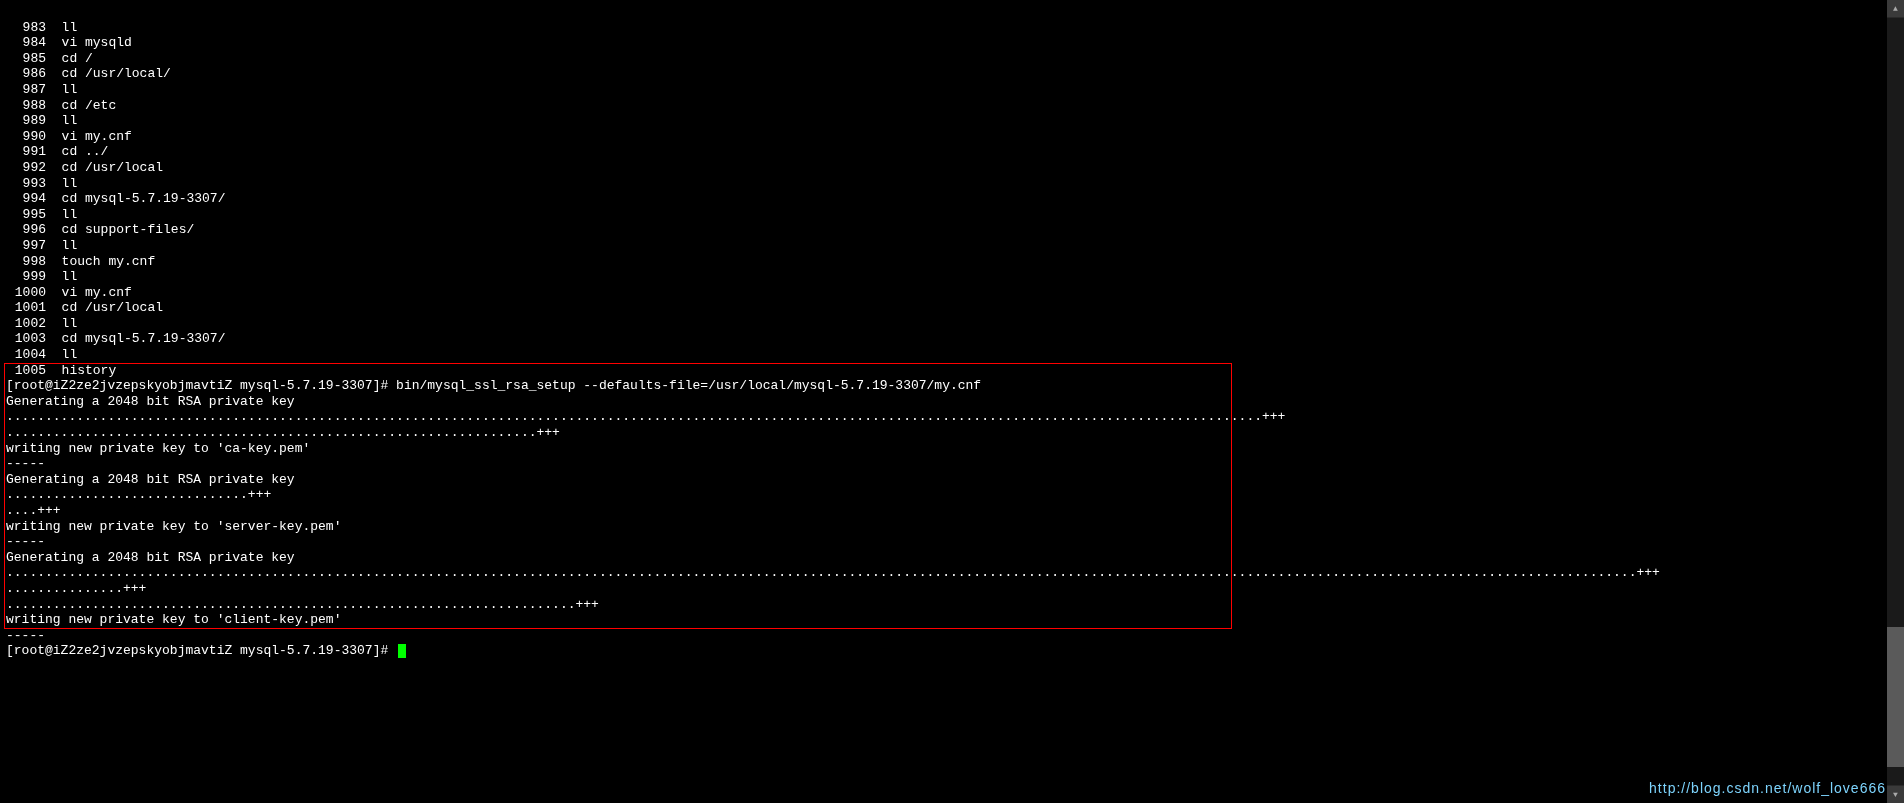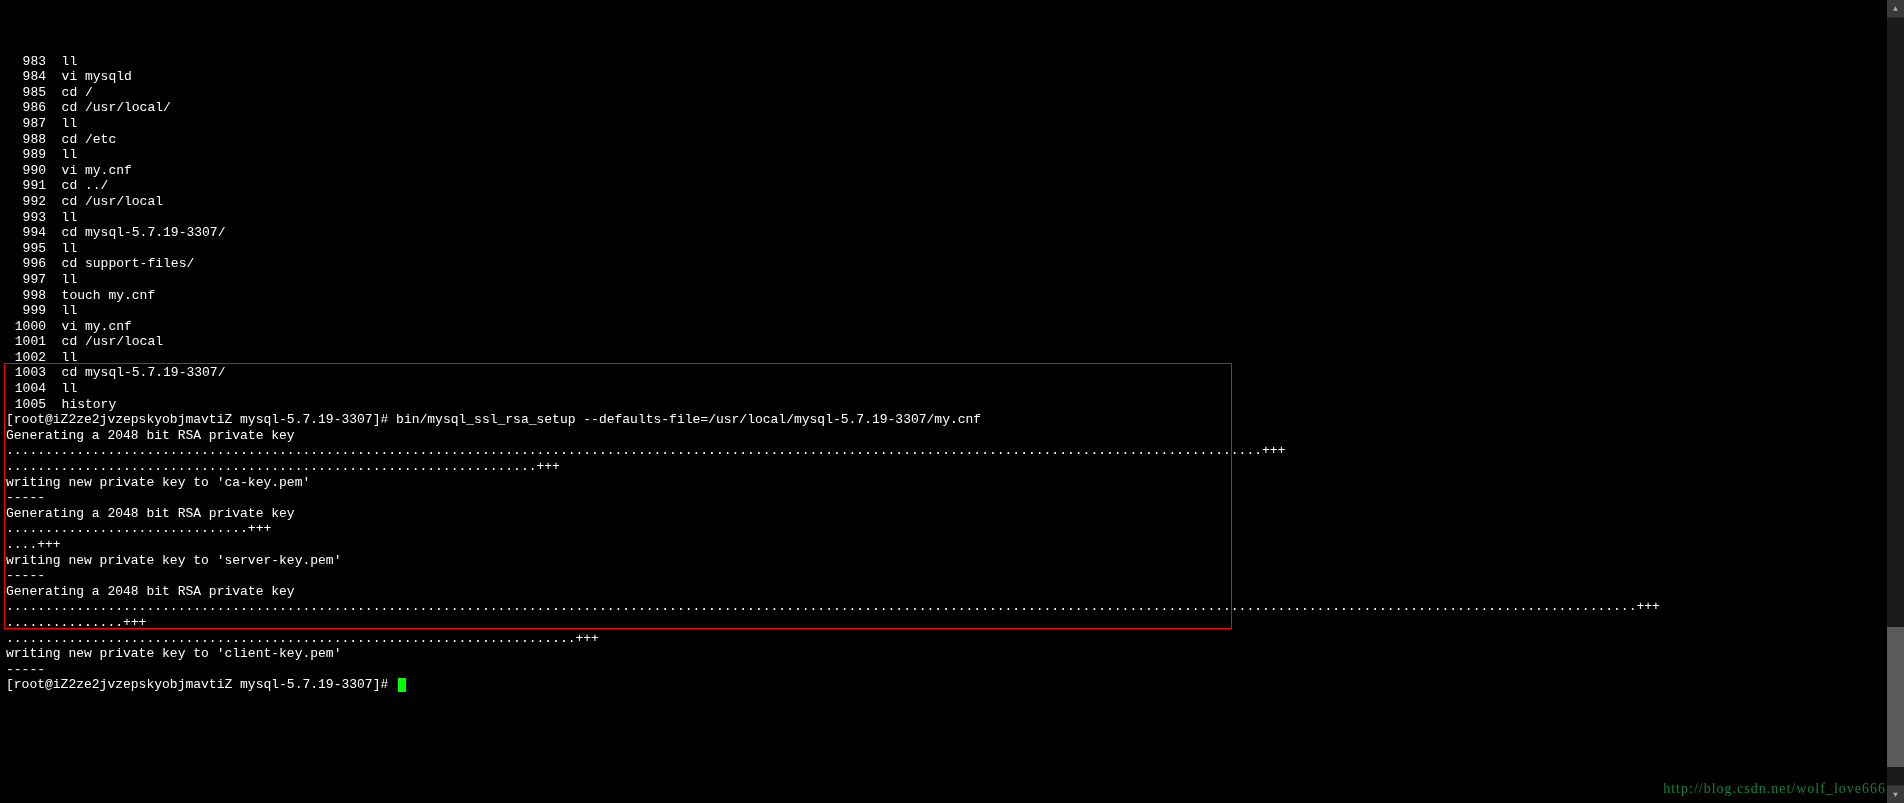--- a/index.html
+++ b/index.html
@@ -14,21 +14,20 @@
     font-size: 13px;
     line-height: 15.6px;
     width: 1904px;
     height: 803px;
     overflow: hidden;
     position: relative;
   }
   .terminal {
     white-space: pre;
     padding: 4px 0 0 6px;
-    margin-top: 34px;
   }
   .history-line {
     display: block;
   }
   .history-num {
     display: inline-block;
     width: 40px;
     text-align: right;
   }
   .highlight-box {
@@ -80,22 +79,22 @@
     justify-content: center;
     font-size: 8px;
     color: #aaa;
   }
   .scrollbar-arrow.up { top: 0; }
   .scrollbar-arrow.down { bottom: 0; }
   .watermark {
     position: absolute;
     right: 18px;
     bottom: 6px;
-    color: #15803d;
-    font-family: Liberation Serif, serif;
+    color: #7dd3fc;
+    font-family: Liberation Sans, sans-serif;
     font-size: 14px;
     letter-spacing: 1px;
     pointer-events: none;
   }
 </style>
 </head>
 <body>
 
 <div class="terminal">
 <div><span class="history-line"><span class="history-num">983</span>  <span>ll</span></span><span class="history-line"><span class="history-num">984</span>  <span>vi mysqld</span></span><span class="history-line"><span class="history-num">985</span>  <span>cd /</span></span><span class="history-line"><span class="history-num">986</span>  <span>cd /usr/local/</span></span><span class="history-line"><span class="history-num">987</span>  <span>ll</span></span><span class="history-line"><span class="history-num">988</span>  <span>cd /etc</span></span><span class="history-line"><span class="history-num">989</span>  <span>ll</span></span><span class="history-line"><span class="history-num">990</span>  <span>vi my.cnf</span></span><span class="history-line"><span class="history-num">991</span>  <span>cd ../</span></span><span class="history-line"><span class="history-num">992</span>  <span>cd /usr/local</span></span><span class="history-line"><span class="history-num">993</span>  <span>ll</span></span><span class="history-line"><span class="history-num">994</span>  <span>cd mysql-5.7.19-3307/</span></span><span class="history-line"><span class="history-num">995</span>  <span>ll</span></span><span class="history-line"><span class="history-num">996</span>  <span>cd support-files/</span></span><span class="history-line"><span class="history-num">997</span>  <span>ll</span></span><span class="history-line"><span class="history-num">998</span>  <span>touch my.cnf</span></span><span class="history-line"><span class="history-num">999</span>  <span>ll</span></span><span class="history-line"><span class="history-num">1000</span>  <span>vi my.cnf</span></span><span class="history-line"><span class="history-num">1001</span>  <span>cd /usr/local</span></span><span class="history-line"><span class="history-num">1002</span>  <span>ll</span></span><span class="history-line"><span class="history-num">1003</span>  <span>cd mysql-5.7.19-3307/</span></span><span class="history-line"><span class="history-num">1004</span>  <span>ll</span></span><span class="history-line"><span class="history-num">1005</span>  <span>history</span></span></div><div><span>[root@iZ2ze2jvzepskyobjmavtiZ mysql-5.7.19-3307]# </span><span>bin/mysql_ssl_rsa_setup --defaults-file=/usr/local/mysql-5.7.19-3307/my.cnf</span></div><div><span class="history-line">Generating a 2048 bit RSA private key</span><span class="history-line">.................................................................................................................................................................+++</span><span class="history-line">....................................................................+++</span><span class="history-line">writing new private key to 'ca-key.pem'</span><span class="history-line">-----</span><span class="history-line">Generating a 2048 bit RSA private key</span><span class="history-line">...............................+++</span><span class="history-line">....+++</span><span class="history-line">writing new private key to 'server-key.pem'</span><span class="history-line">-----</span><span class="history-line">Generating a 2048 bit RSA private key</span><span class="history-line">.................................................................................................................................................................................................................+++</span><span class="history-line">...............+++</span><span class="history-line">.........................................................................+++</span><span class="history-line">writing new private key to 'client-key.pem'</span><span class="history-line">-----</span></div><div><span>[root@iZ2ze2jvzepskyobjmavtiZ mysql-5.7.19-3307]# </span><span class="cursor"></span></div></div>

